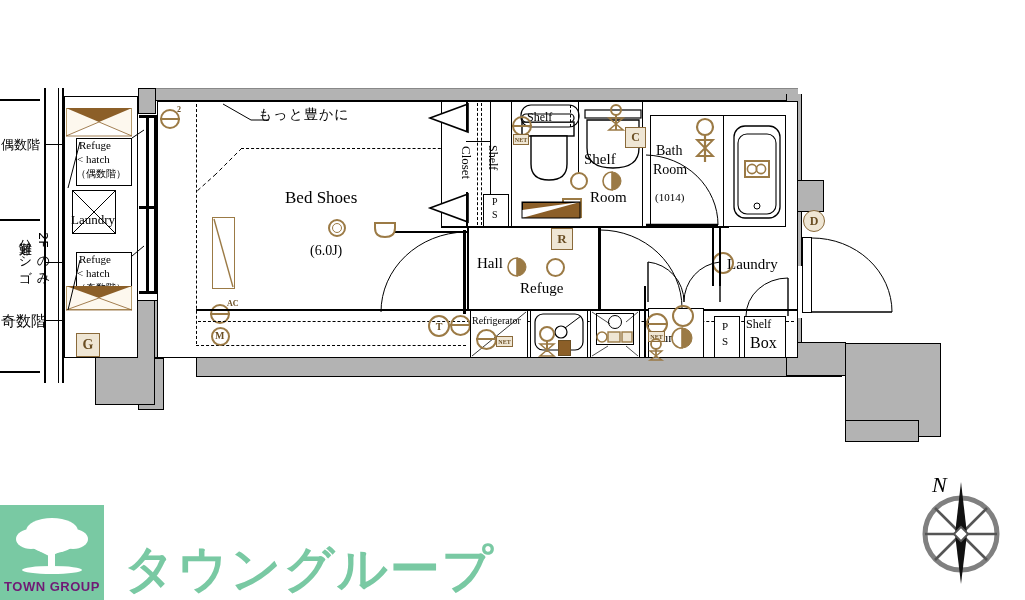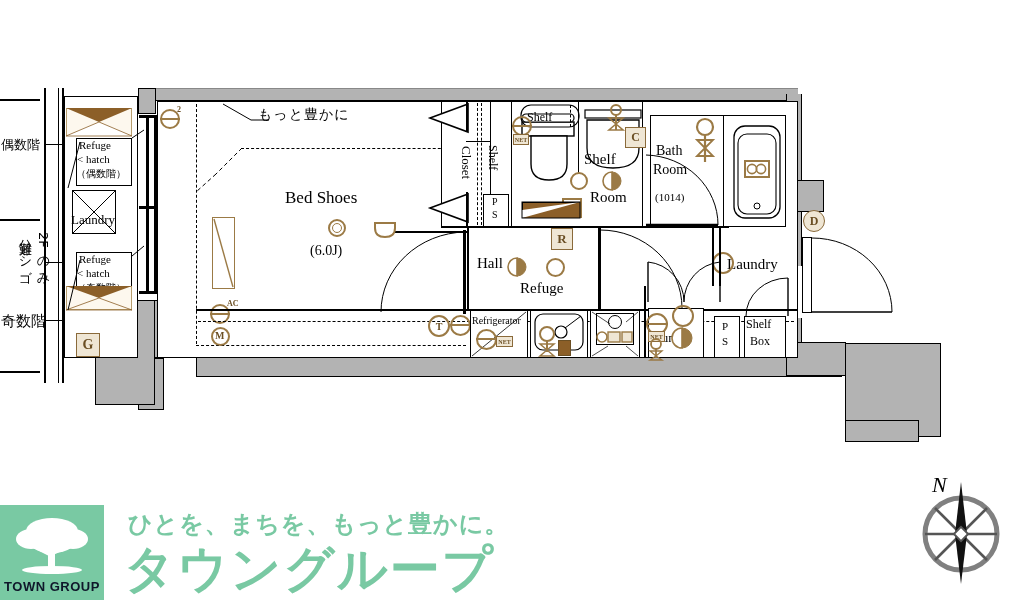--- a/index.html
+++ b/index.html
@@ -19,21 +19,21 @@
          color:#6b4f24;font-weight:bold;display:flex;align-items:center;justify-content:center;
          font-family:"Liberation Serif",serif;}
   .circ{position:absolute;border:2px solid #9b7a45;border-radius:50%;box-sizing:border-box;}
   .circk{position:absolute;border:1.6px solid #000;border-radius:50%;box-sizing:border-box;}
   svg{position:absolute;overflow:visible;}
 
   
   #logo-block{position:absolute;left:0;top:505px;width:104px;height:95px;background:#79c9a3;}
   #logo-tree{position:absolute;left:10px;top:8px;width:84px;height:62px;}
   #logo-tg{position:absolute;left:4px;top:72px;width:96px;height:18px;background:#79c9a3;
-           color:#0f172a;font:bold 13px "Liberation Sans",sans-serif;letter-spacing:.5px;
+           color:#701a75;font:bold 13px "Liberation Sans",sans-serif;letter-spacing:.5px;
            display:flex;align-items:center;justify-content:center;}
   #tag-line{position:absolute;left:128px;top:508px;font:bold 24px "DejaVu Sans",sans-serif;
             color:#79c9a3;letter-spacing:1px;}
   #brand-line{position:absolute;left:124px;top:536px;font:bold 50px "DejaVu Sans",sans-serif;
             color:#79c9a3;letter-spacing:2px;}
 </style>
 </head>
 <body>
 
 <div id="stage">
@@ -364,21 +364,21 @@
   <svg style="left:744px;top:278px;" width="44" height="40">
     <path d="M44,0 A42,38 0 0,0 2,38" fill="none" stroke="#000" stroke-width="1"></path>
     <line x1="44" y1="0" x2="44" y2="38" stroke="#000" stroke-width="1.4"></line>
   </svg>
 
   <div class="box" style="left:714px;top:316px;width:26px;height:42px;"></div>
   <div class="lbl" style="left:722px;top:320px;font-size:11px;">P</div>
   <div class="lbl" style="left:722px;top:335px;font-size:11px;">S</div>
   <div class="box" style="left:744px;top:316px;width:42px;height:42px;"></div>
   <div class="lbl" style="left:746px;top:317px;font-size:12px;">Shelf</div>
-  <div class="lbl" style="left:750px;top:334px;font-size:12px;">Box</div>
+  <div class="lbl" style="left:750px;top:334px;font-size:16px;">Box</div>
 
   <div class="badge" style="left:803px;top:210px;width:20px;height:20px;border-radius:50%;font-size:12px;">D</div>
   <div class="box" style="left:802px;top:237px;width:10px;height:76px;"></div>
   <svg style="left:812px;top:238px;" width="82" height="76">
     <path d="M0,0 A80,74 0 0,1 80,74" fill="none" stroke="#000" stroke-width="1"></path>
     <line x1="0" y1="74" x2="80" y2="74" stroke="#000" stroke-width="1.6"></line>
   </svg>
 
   <svg style="left:915px;top:488px;" width="92" height="92">
     <circle cx="46" cy="46" r="36" fill="none" stroke="#808080" stroke-width="5"></circle>
@@ -402,16 +402,15 @@
         <ellipse cx="63" cy="26" rx="15" ry="10"></ellipse>
         <ellipse cx="42" cy="30" rx="22" ry="10"></ellipse>
         <rect x="38" y="28" width="7" height="26"></rect>
         <path d="M41,40 L26,34 L27,37 L41,44 Z"></path>
         <path d="M43,38 L60,31 L59,35 L43,42 Z"></path>
         <ellipse cx="42" cy="57" rx="30" ry="4"></ellipse>
       </g>
     </svg>
     <div id="logo-tg">TOWN GROUP</div>
   </div>
-  <div id="tag-line">ひとを、まちを、もっと豊かに。</div>
   <div id="brand-line">タウングループ</div>
 
 </div>
 
 </body></html>

